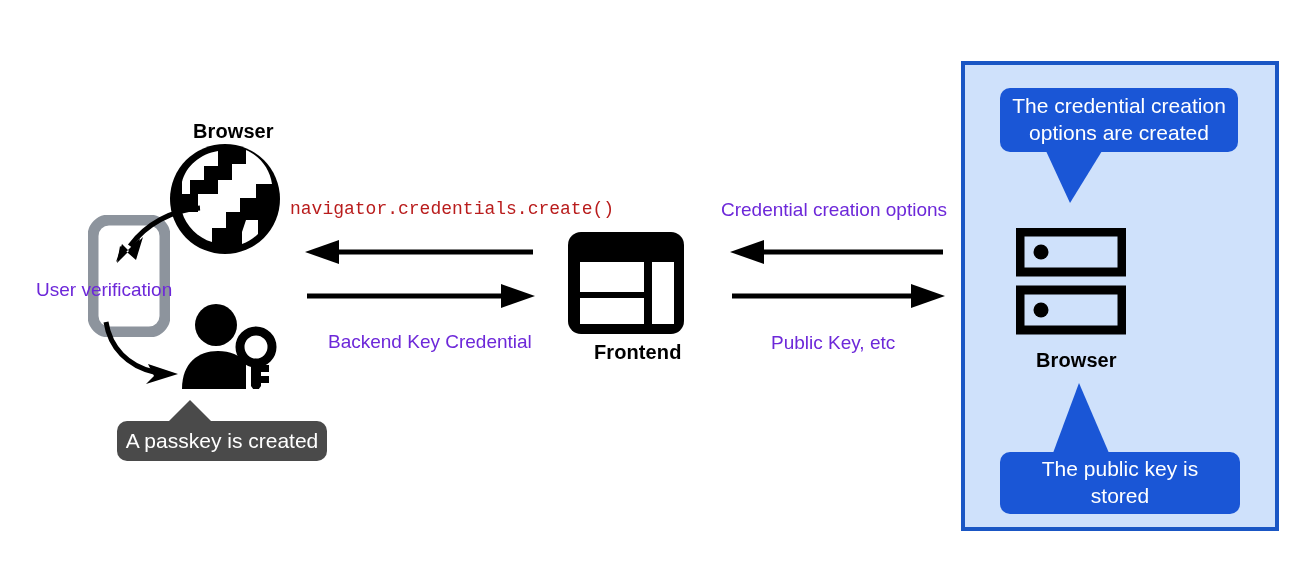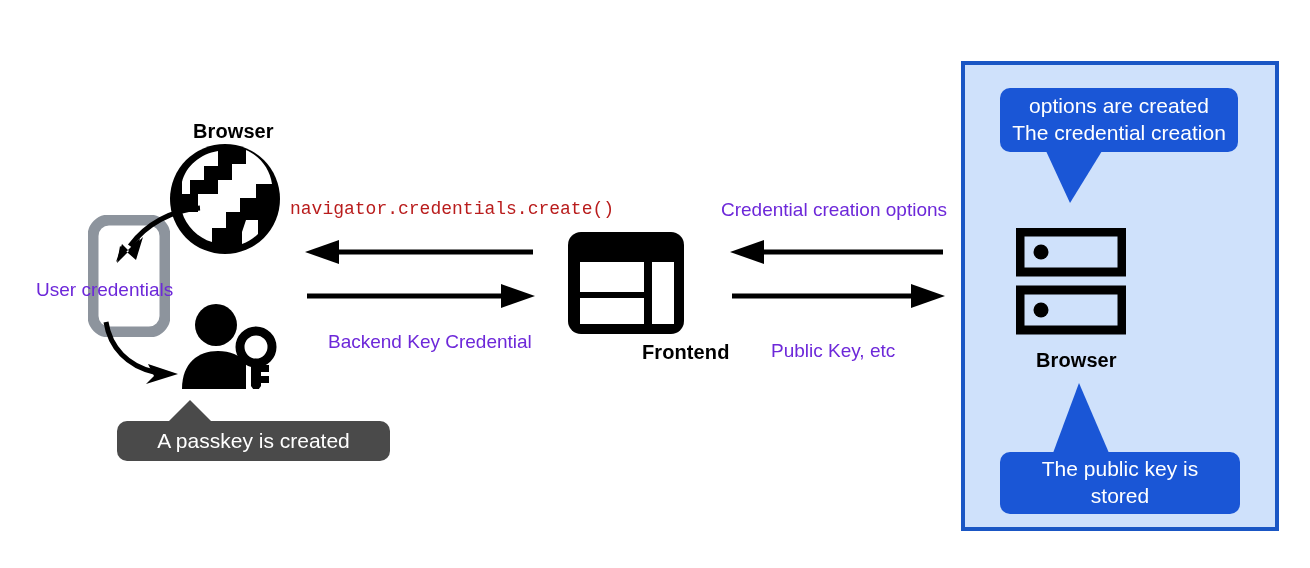--- a/index.html
+++ b/index.html
@@ -99,21 +99,21 @@
   <div class="abs label-bold" style="left:193px; top:120px;">Browser</div>
 
   <div class="abs icon-wrap" style="left:96px; top:200px;">
     <svg width="110" height="70" viewBox="0 0 110 70" xmlns="http://www.w3.org/2000/svg">
       <path d="M104 8 C76 10 50 24 34 46" fill="none" stroke="#000000" stroke-width="5"></path>
       <polygon points="20,62 44,38 40,58 26,44" fill="#000000"></polygon>
       <polygon points="21,63 47,37 40,60 24,46" fill="#000000"></polygon>
     </svg>
   </div>
 
-  <div class="abs label-plain" style="left:36px; top:279px;">User credentials</div>
+  <div class="abs label-plain" style="left:36px; top:279px;">User verification</div>
 
   <div class="abs icon-wrap" style="left:100px; top:318px;">
     <svg width="100" height="72" viewBox="0 0 100 72" xmlns="http://www.w3.org/2000/svg">
       <path d="M6 4 C10 30 28 48 54 54" fill="none" stroke="#000000" stroke-width="5"></path>
       <polygon points="78,56 48,46 54,58 46,66" fill="#000000"></polygon>
     </svg>
   </div>
 
   <div class="abs icon-wrap" style="left:180px; top:303px;">
     <svg width="100" height="86" viewBox="0 0 100 86" xmlns="http://www.w3.org/2000/svg">
@@ -123,21 +123,21 @@
       <rect x="71" y="57" width="10" height="26" fill="#000000"></rect>
       <rect x="81" y="62" width="8" height="7" fill="#000000"></rect>
       <rect x="81" y="73" width="8" height="7" fill="#000000"></rect>
       <polygon points="71,83 81,83 76,90" fill="#000000"></polygon>
     </svg>
   </div>
 
   <div class="abs tail" style="left:168px; top:400px;
        border-left:22px solid transparent; border-right:22px solid transparent;
        border-bottom:22px solid #4a4a4a;"></div>
-  <div class="abs callout callout-gray" style="left:117px; top:421px; width:273px; height:40px;">
+  <div class="abs callout callout-gray" style="left:117px; top:421px; width:210px; height:40px;">
     <span>A passkey is created</span>
   </div>
 
   <div class="abs label-mono" style="left:290px; top:199px;">navigator.credentials.create()</div>
 
   <div class="abs icon-wrap" style="left:305px; top:240px;">
     <svg width="230" height="24" viewBox="0 0 230 24" xmlns="http://www.w3.org/2000/svg">
       <line x1="30" y1="12" x2="228" y2="12" stroke="#000000" stroke-width="5"></line>
       <polygon points="0,12 34,0 34,24" fill="#000000"></polygon>
     </svg>
@@ -153,43 +153,43 @@
   <div class="abs label-plain" style="left:328px; top:331px;">Backend Key Credential</div>
 
   <div class="abs icon-wrap" style="left:568px; top:232px;">
     <svg width="116" height="102" viewBox="0 0 116 102" xmlns="http://www.w3.org/2000/svg">
       <rect x="0" y="0" width="116" height="102" rx="13" ry="13" fill="#000000"></rect>
       <rect x="12" y="30" width="64" height="30" fill="#ffffff"></rect>
       <rect x="12" y="66" width="64" height="26" fill="#ffffff"></rect>
       <rect x="84" y="30" width="22" height="62" fill="#ffffff"></rect>
     </svg>
   </div>
-  <div class="abs label-bold" style="left:594px; top:341px;margin-left:48px;">Frontend</div>
+  <div class="abs label-bold" style="left:594px; top:341px;">Frontend</div>
 
   <div class="abs label-plain" style="left:721px; top:199px;">Credential creation options</div>
 
   <div class="abs icon-wrap" style="left:730px; top:240px;">
     <svg width="215" height="24" viewBox="0 0 215 24" xmlns="http://www.w3.org/2000/svg">
       <line x1="30" y1="12" x2="213" y2="12" stroke="#000000" stroke-width="5"></line>
       <polygon points="0,12 34,0 34,24" fill="#000000"></polygon>
     </svg>
   </div>
 
   <div class="abs icon-wrap" style="left:730px; top:284px;">
     <svg width="215" height="24" viewBox="0 0 215 24" xmlns="http://www.w3.org/2000/svg">
       <line x1="2" y1="12" x2="185" y2="12" stroke="#000000" stroke-width="5"></line>
       <polygon points="215,12 181,0 181,24" fill="#000000"></polygon>
     </svg>
   </div>
 
-  <div class="abs label-plain" style="left:771px; top:340px;">Public Key, etc</div>
+  <div class="abs label-plain" style="left:771px; top:332px;">Public Key, etc</div>
 
   <div class="abs callout callout-blue" style="left:1000px; top:88px; width:238px; height:64px; flex-direction:column;">
+    <span>The credential creation</span>
     <span>options are created</span>
-    <span>The credential creation</span>
   </div>
   <div class="abs icon-wrap" style="left:1046px; top:151px;">
     <svg width="60" height="54" viewBox="0 0 60 54" xmlns="http://www.w3.org/2000/svg">
       <polygon points="0,0 56,0 24,52" fill="#1a56d6"></polygon>
     </svg>
   </div>
 
   <div class="abs icon-wrap" style="left:1016px; top:228px;">
     <svg width="110" height="108" viewBox="0 0 110 108" xmlns="http://www.w3.org/2000/svg">
       <rect x="4" y="4" width="102" height="40" fill="none" stroke="#000000" stroke-width="9"></rect>

